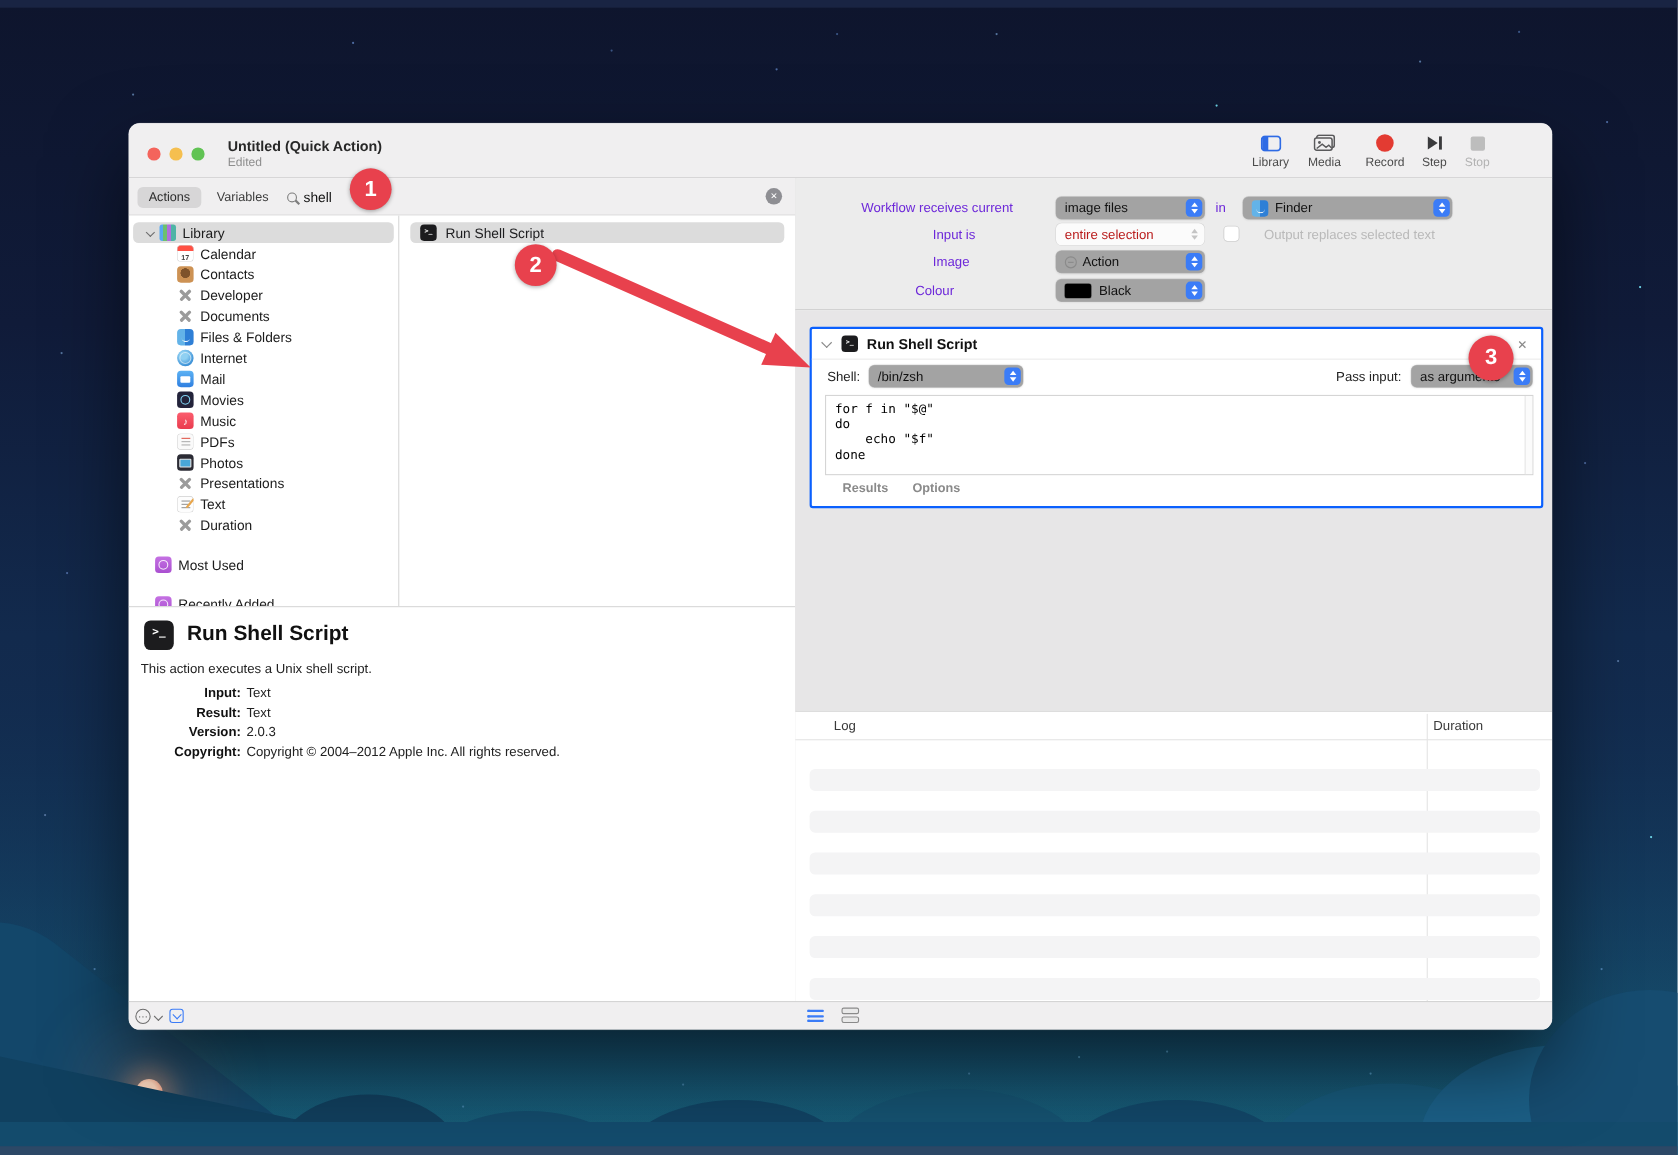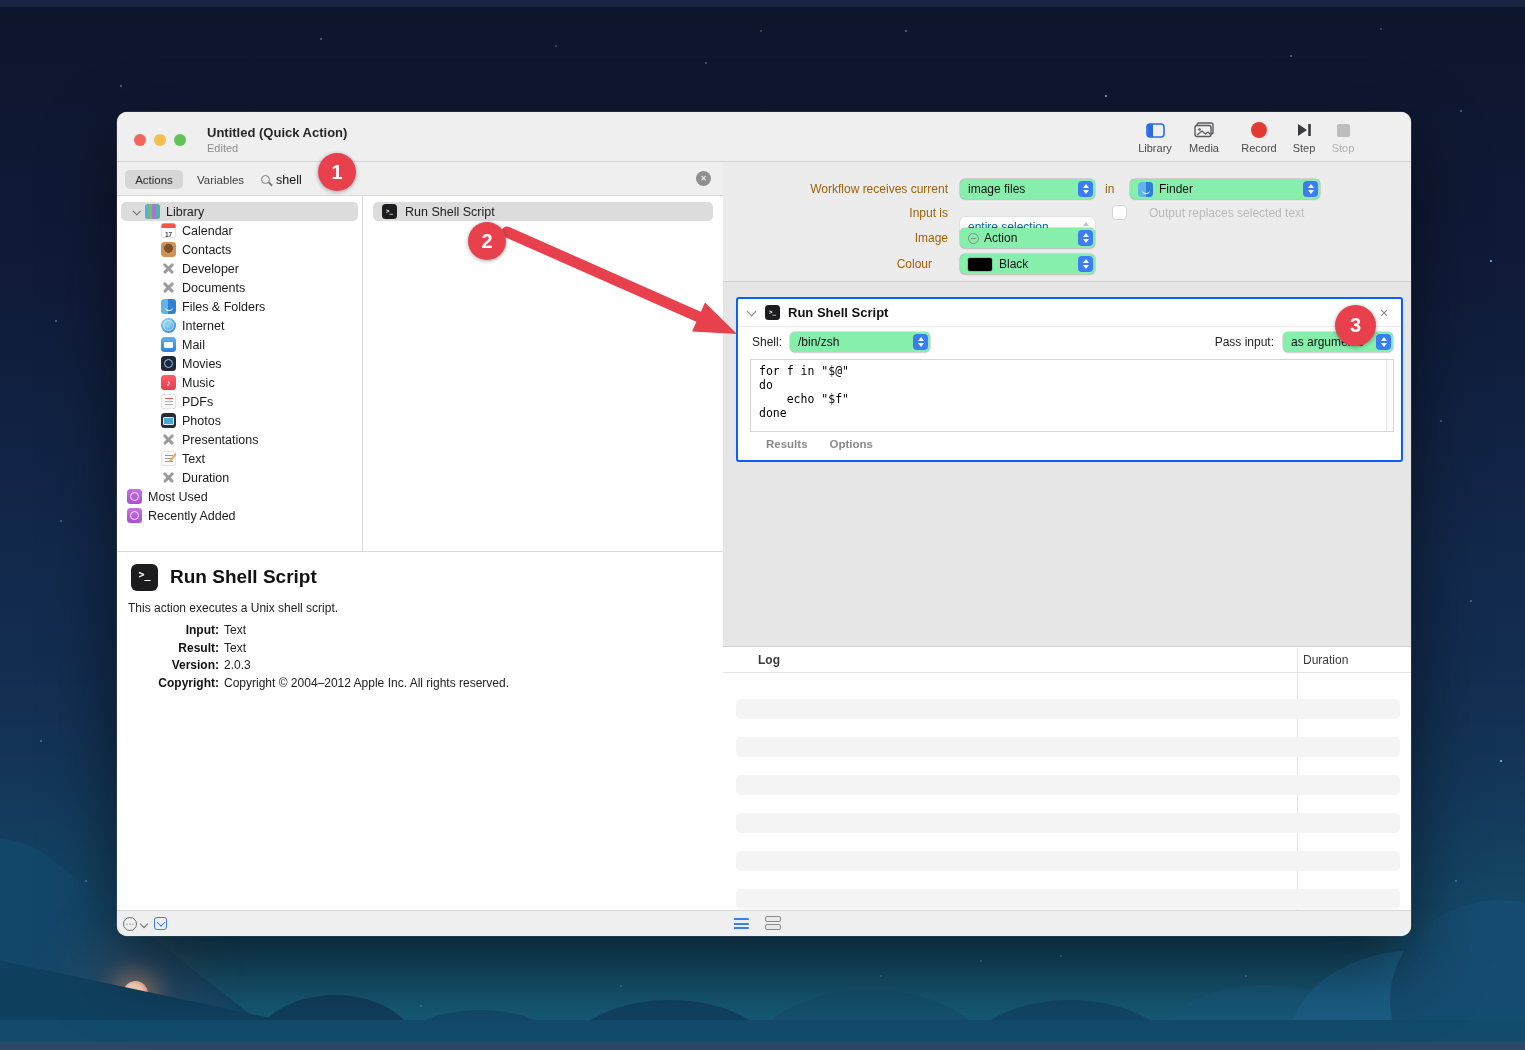--- a/index.html
+++ b/index.html
@@ -59,21 +59,21 @@
   .mag { width:9px; height:9px; border:1.5px solid #7e7e7e; border-radius:50%; position:relative; flex:none; }
   .mag::after { content:""; position:absolute; width:5px; height:1.5px; background:#7e7e7e; transform:rotate(45deg); right:-4px; bottom:-1px; }
   .search-text { font-size:12.5px; color:#111; }
   .clear-btn { position:absolute; right:12px; top:9px; width:15px; height:15px; border-radius:50%; background:#8e8e93; color:#fff; }
   .clear-btn::after { content:"✕"; position:absolute; inset:0; font-size:8px; display:flex; align-items:center; justify-content:center; }
   .columns { position:absolute; left:0; top:84px; width:606px; height:355px; background:#fff; }
   .col-divider { position:absolute; left:245px; top:0; width:1px; height:355px; background:#d8d8d8; }
   .side-list { position:absolute; left:0; top:0; width:245px; height:355px; padding-top:6px; }
   .side-row { position:relative; height:19px; display:flex; align-items:center; gap:6px; font-size:12.5px; color:#1b1b1b; padding-left:44px; }
   .side-row.root { padding-left:12px; margin:0 4px 0 4px; background:#dcdcdc; border-radius:5px; }
-  .side-row.outdent { padding-left:10px; }
+  .side-row.outdent { padding-left:24px;margin-top:17px; }
   .chev { width:6px; height:6px; border-right:1.5px solid #6e6e6e; border-bottom:1.5px solid #6e6e6e; transform:rotate(45deg) translateY(-1px); flex:none; }
   .sicon { width:15px; height:15px; border-radius:3.5px; flex:none; position:relative; display:flex; align-items:center; justify-content:center; overflow:hidden; }
   .ic-library { background:linear-gradient(90deg,#58a9f0 0 22%,#6cc06e 22% 46%,#b06fdd 46% 72%,#4fb4a6 72%); border-radius:2.5px; }
   .ic-calendar { background:linear-gradient(180deg,#ff5044 0 34%,#ffffff 34%); box-shadow:inset 0 0 0 .5px #cfcfcf; }
   .ic-calendar::after { content:"17"; position:absolute; bottom:0; font-size:6.5px; color:#444; font-weight:bold; }
   .ic-contacts { background:radial-gradient(circle at 50% 42%, #7e522a 0 37%, #cd9254 40%); }
   .ic-tools { background:transparent; }
   .ic-tools::before, .ic-tools::after { content:""; position:absolute; width:13px; height:2.6px; background:#9b9b9b; border-radius:1.3px; }
   .ic-tools::before { transform:rotate(45deg); } .ic-tools::after { transform:rotate(-45deg); }
   .ic-finder { background:linear-gradient(90deg,#63b3e8 0 50%,#2e7fd6 50%); }
@@ -116,29 +116,29 @@
   .ell-chev { position:absolute; left:24px; top:10px; width:6px; height:6px; border-right:1.5px solid #6e6e6e; border-bottom:1.5px solid #6e6e6e; transform:rotate(45deg); }
   .snip-icon { position:absolute; left:37px; top:6px; width:13px; height:13px; border:1.5px solid #3b7cf7; border-radius:3px; }
   .snip-icon::after { content:""; position:absolute; left:3px; top:3px; width:5px; height:5px; border-right:1.5px solid #3b7cf7; border-bottom:1.5px solid #3b7cf7; transform:rotate(45deg) translate(-1px,-1px); }
   .list-icon { position:absolute; left:617px; top:7px; width:15px; height:12px; }
   .list-icon i { display:block; height:2px; margin-bottom:2.6px; background:#3b7cf7; border-radius:1px; position:relative; }
   .list-icon i::before { content:""; position:absolute; left:-0px; width:2px; height:2px; background:#3b7cf7; }
   .panes-icon { position:absolute; left:648px; top:5px; width:16px; height:15px; }
   .panes-icon i { display:block; height:6px; border:1.4px solid #8a8a8a; border-radius:2px; margin-bottom:2px; background:#e9e9e9; }
   
   .settings { position:absolute; left:606px; top:50px; width:688px; height:120px; background:#ececec; border-bottom:1px solid #d0d0d0; font-size:12px; }
-  .set-label { position:absolute; text-align:right; color:#a16207; }
-  .popup { position:absolute; height:20px; background:#86efac; border-radius:5px;
+  .set-label { position:absolute; color:#6d28d9; }
+  .popup { position:absolute; height:20px; background:#a3a3a3; border-radius:5px;
     box-shadow:0 0 0 .5px rgba(0,0,0,.18), 0 .5px 2px rgba(0,0,0,.12);
     display:flex; align-items:center; padding-left:8px; font-size:12px; color:#111; }
   .popup .stp { position:absolute; right:2px; top:2px; width:15px; height:16px; background:#3b7cf7; border-radius:4px;
     display:flex; flex-direction:column; align-items:center; justify-content:center; }
   .tri-up { width:0; height:0; border-left:3px solid transparent; border-right:3px solid transparent; border-bottom:4px solid #fff; margin-bottom:2px; }
   .tri-dn { width:0; height:0; border-left:3px solid transparent; border-right:3px solid transparent; border-top:4px solid #fff; }
-  .popup.disabled { color:#0369a1; background:#fbfbfb; box-shadow:0 0 0 .5px rgba(0,0,0,.10);margin-top:14px; }
+  .popup.disabled { color:#b91c1c; background:#fbfbfb; box-shadow:0 0 0 .5px rgba(0,0,0,.10); }
   .popup.disabled .stp { background:transparent; }
   .popup.disabled .tri-up { border-bottom-color:#c4c4c4; } .popup.disabled .tri-dn { border-top-color:#c4c4c4; }
   .mini-finder { width:15px; height:15px; border-radius:3.5px; background:linear-gradient(90deg,#63b3e8 0 50%,#2e7fd6 50%); margin-right:6px; position:relative; }
   .mini-finder::after { content:""; position:absolute; left:3.5px; top:7px; width:8px; height:4px; border-bottom:1.3px solid #fff; border-radius:0 0 7px 7px; }
   .minus-circle { width:11px; height:11px; border:1.3px solid #8a8a8a; border-radius:50%; margin-right:5px; position:relative; }
   .minus-circle::after { content:""; position:absolute; left:2px; top:4px; width:4.5px; height:1.3px; background:#8a8a8a; }
   .swatch { width:24px; height:13px; background:#000; border-radius:2px; margin-right:7px; box-shadow:0 0 0 .5px rgba(0,0,0,.3); }
   .cbx { position:absolute; width:13px; height:13px; background:#fff; border-radius:3px; box-shadow:0 0 0 .8px #cfcfcf; }
   .cbx-label { position:absolute; color:#b9b9b9; }
   .canvas { position:absolute; left:606px; top:170px; width:688px; height:364px; background:#e7e6e7; }
@@ -151,21 +151,21 @@
   .shell-row { position:absolute; left:0; top:28px; right:0; height:30px; }
   .shell-label { position:absolute; left:14px; top:8px; font-size:12px; color:#222; }
   .pass-label { position:absolute; left:460px; top:8px; width:76px; text-align:right; font-size:12px; color:#222; }
   .codebox { position:absolute; left:12px; top:60px; width:644px; height:73px; background:#fff; border:1px solid #d5d5d5;
     font-family:"DejaVu Sans Mono", monospace; font-size:11.5px; line-height:14px; padding:4px 8px; color:#000; }
   .codebox .code-line { white-space:pre; }
   .code-scroll { position:absolute; right:0; top:0; bottom:0; width:7px; border-left:1px solid #e6e6e6; background:#fbfbfb; }
   .card-tabs { position:absolute; left:0; bottom:6px; height:16px; display:flex; gap:22px; padding-left:28px; font-size:11.5px; color:#8a8a8a; font-weight:bold; }
   .logpanel { position:absolute; left:606px; top:534px; width:688px; height:264px; background:#fff; border-top:1px solid #cfcfcf; }
   .log-header { position:absolute; left:0; top:0; right:0; height:26px; border-bottom:1px solid #e4e4e4; font-size:12px; color:#3a3a3a; }
-  .log-h-log { position:absolute; left:35px; top:6px;font-weight:bold; }
+  .log-h-log { position:absolute; left:35px; top:6px; }
   .log-h-dur { position:absolute; left:580px; top:6px; }
   .log-col-div { position:absolute; left:574px; top:2px; width:1px; height:262px; background:#e4e4e4; }
   .log-stripe { position:absolute; left:13px; width:664px; height:20px; background:#f4f4f5; border-radius:5px; }
   
   .badge { position:absolute; width:38px; height:38px; border-radius:50%; background:#e8414d; color:#fff;
     font-size:20px; font-weight:bold; display:flex; align-items:center; justify-content:center;
     box-shadow:0 1px 4px rgba(0,0,0,.35); z-index:30; }
   .arrow-svg { position:absolute; inset:0; width:1525px; height:1050px; z-index:25; pointer-events:none; }
 </style>
 </head>

